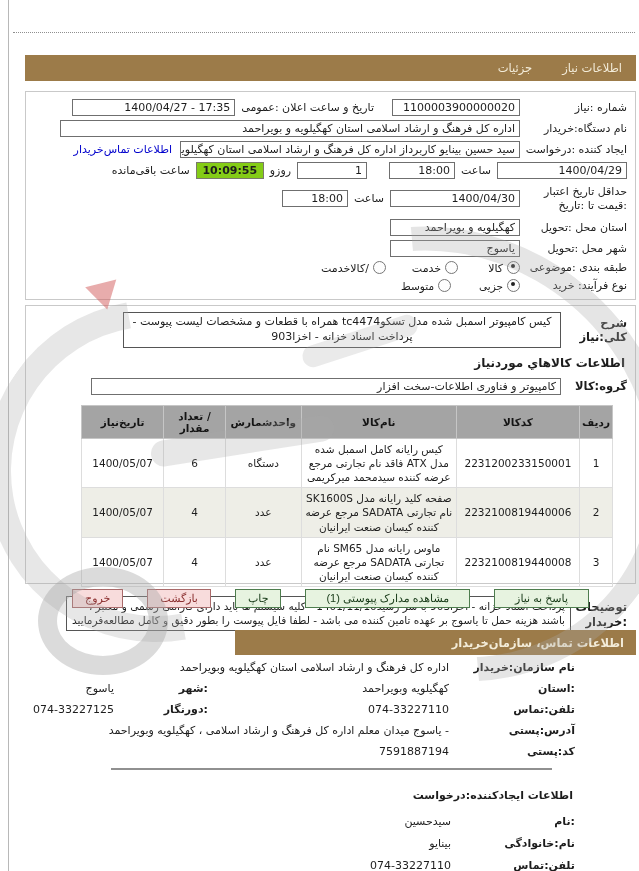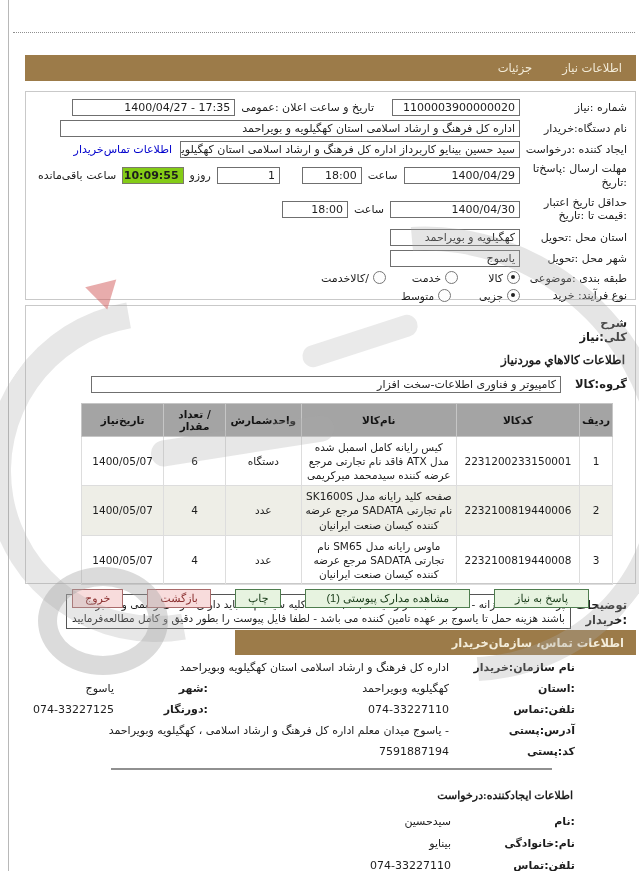--- a/index.html
+++ b/index.html
@@ -40,21 +40,21 @@
   .checkbox{display:inline-block;width:12px;height:12px;border:1px solid #777;background:#fff;
             margin-left:5px;text-align:center;line-height:11px;font-size:10px;color:#222;vertical-align:-2px;}
 
   
   .desc-row{display:flex;align-items:flex-start;margin-bottom:8px;}
   .blabel{flex:0 0 66px;font-weight:bold;font-size:11.5px;line-height:1.25;padding-top:4px;}
   .bigbox{border:1px solid #555;min-height:32px;padding:2px 5px;box-sizing:border-box;font-size:11px;
           line-height:1.35;background:#fff;}
   .desc-box{width:438px;text-align:center;}
   .notes-box{width:505px;text-align:right;}
-  .sec-title{font-weight:bold;font-size:12px;margin:2px 2px 8px 0;font-family:Liberation Serif, serif;}
+  .sec-title{font-weight:bold;font-size:12px;margin:2px 2px 8px 0;}
   .grp-row{display:flex;align-items:center;margin-bottom:10px;}
   .grp-row .fbox{width:470px;}
 
   table.items{border-collapse:collapse;width:532px;margin:0 14px 9px auto;font-size:10.5px;}
   table.items th{background:#a4a4a4;color:#141414;font-weight:bold;padding:4px 2px;border:1px solid #c6c6c6;}
   table.items td{padding:3px 3px;border:1px solid #dddddd;text-align:center;line-height:1.35;}
   table.items tr.alt td{background:#eeeee7;}
   td.name-cell{width:168px;}
 
   
@@ -115,21 +115,20 @@
   <div class="frow">
     <span class="flabel">نام دستگاه:خریدار</span>
     <span class="fbox" style="width:460px;">اداره کل فرهنگ و ارشاد اسلامی استان کهگیلویه و بویراحمد</span>
   </div>
   <div class="frow">
     <span class="flabel">ایجاد کننده :درخواست</span>
     <span class="fbox" style="width:340px;">سید حسین بینایو کاربرداز اداره کل فرهنگ و ارشاد اسلامی استان کهگیلویه و</span>
     <span class="link">اطلاعات تماس‌خریدار</span>
   </div>
   <div class="frow" style="margin-bottom:6px;">
-    <span class="flabel two"><span>مهلت ارسال :پاسخ‌تا</span><br><span>:تاریخ</span></span>
     <span class="fbox" style="width:130px;">1400/04/29</span>
     <span class="inline-lbl">ساعت</span>
     <span class="fbox" style="width:66px;">18:00</span>
     <span class="fbox" style="width:70px;margin-right:22px;">1</span>
     <span class="inline-lbl">روزو</span>
     <span class="fbox countdown" style="width:68px;">10:09:55</span>
     <span class="inline-lbl">ساعت باقی‌مانده</span>
   </div>
   <div class="frow" style="margin-bottom:6px;">
     <span class="flabel two"><span>حداقل تاریخ اعتبار</span><br><span>:قیمت تا :تاریخ</span></span>
@@ -154,20 +153,21 @@
   <div class="frow" style="font-size:10.5px;">
     <span class="flabel" style="font-size:11px;">نوع فرآیند: خرید</span>
     <span class="opt" style="margin-left:28px;"><span class="radio sel"></span><span>جزیی</span></span>
     <span class="opt" style="margin-left:30px;"><span class="radio"></span><span>متوسط</span></span>
   </div>
 </div>
 
 <div class="panel panel2">
   <div class="desc-row">
     <span class="blabel">شرح کلی:نیاز</span>
+    <div class="bigbox desc-box">کیس کامپیوتر اسمبل شده مدل تسکوtc4474 همراه با قطعات و مشخصات لیست پیوست - پرداخت اسناد خزانه - اخزا903</div>
   </div>
   <div class="sec-title">اطلاعات کالاهاي موردنياز</div>
   <div class="grp-row">
     <span class="blabel" style="padding-top:0;">گروه:کالا</span>
     <span class="fbox">کامپیوتر و فناوری اطلاعات-سخت افزار</span>
   </div>
 
   <table class="items">
     <thead>
       <tr>

